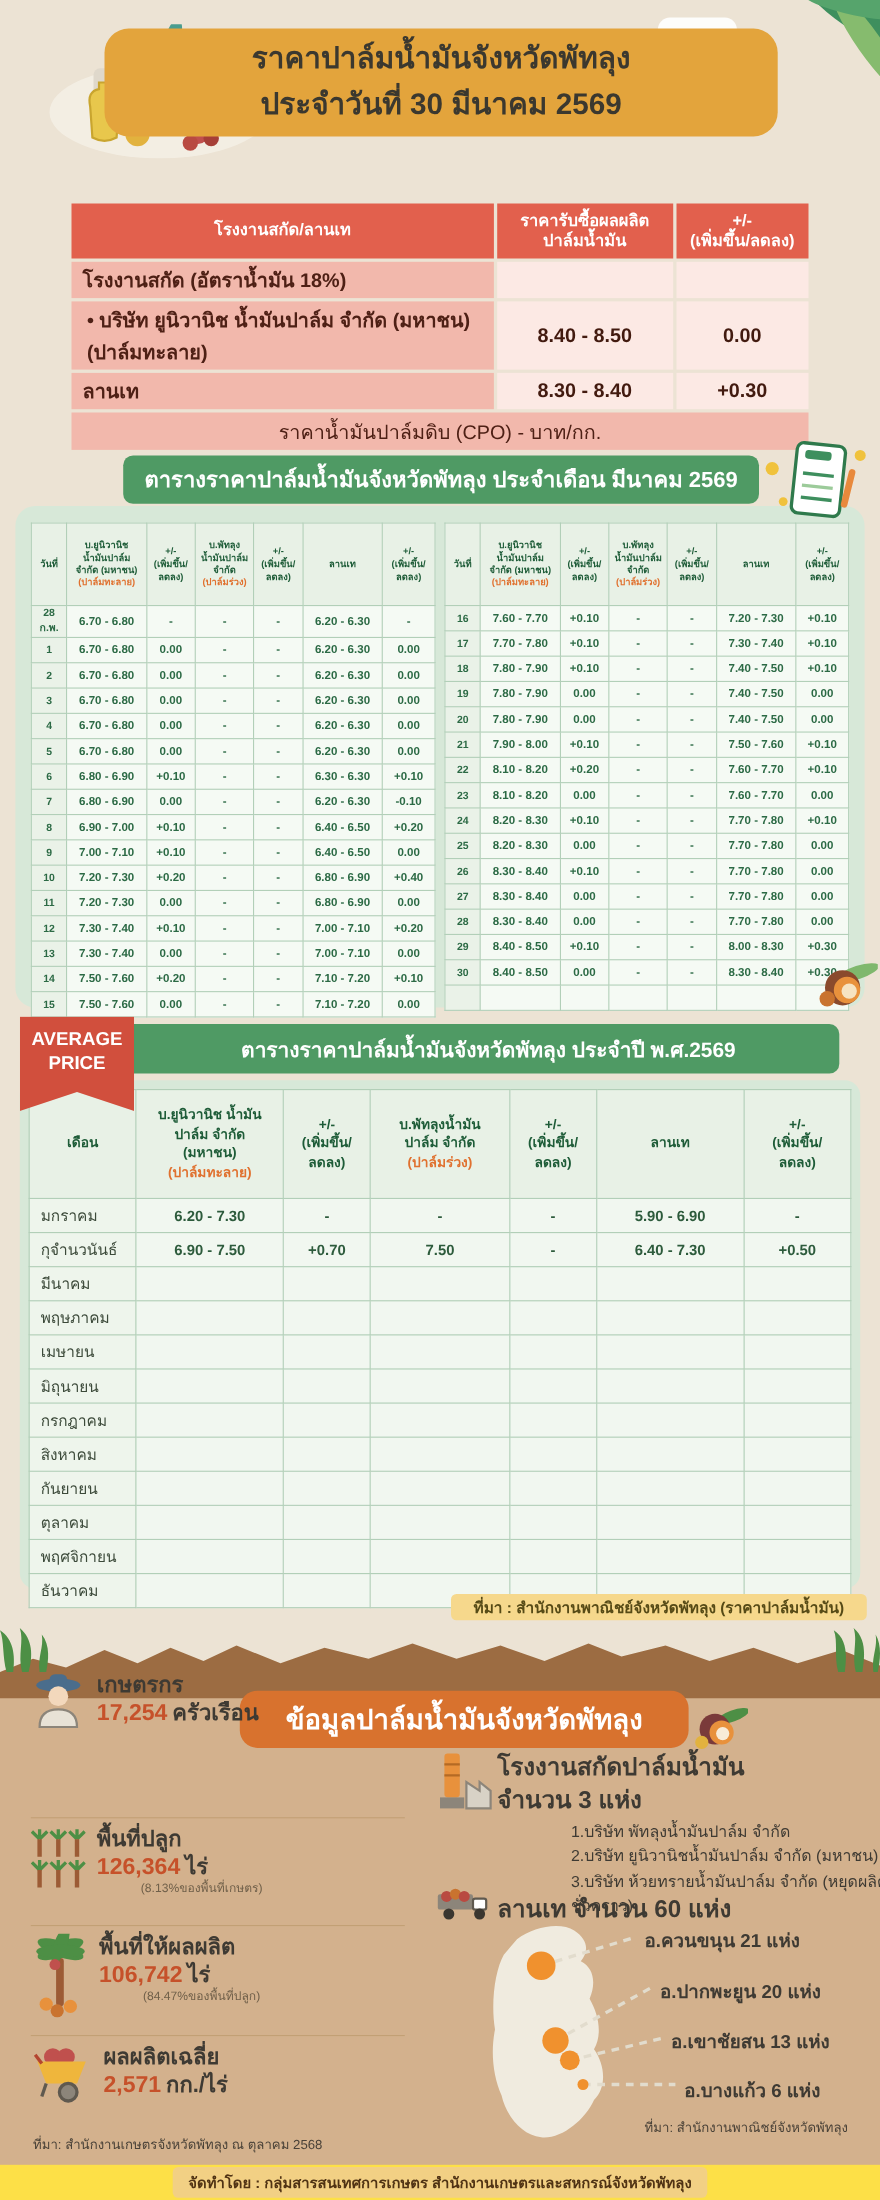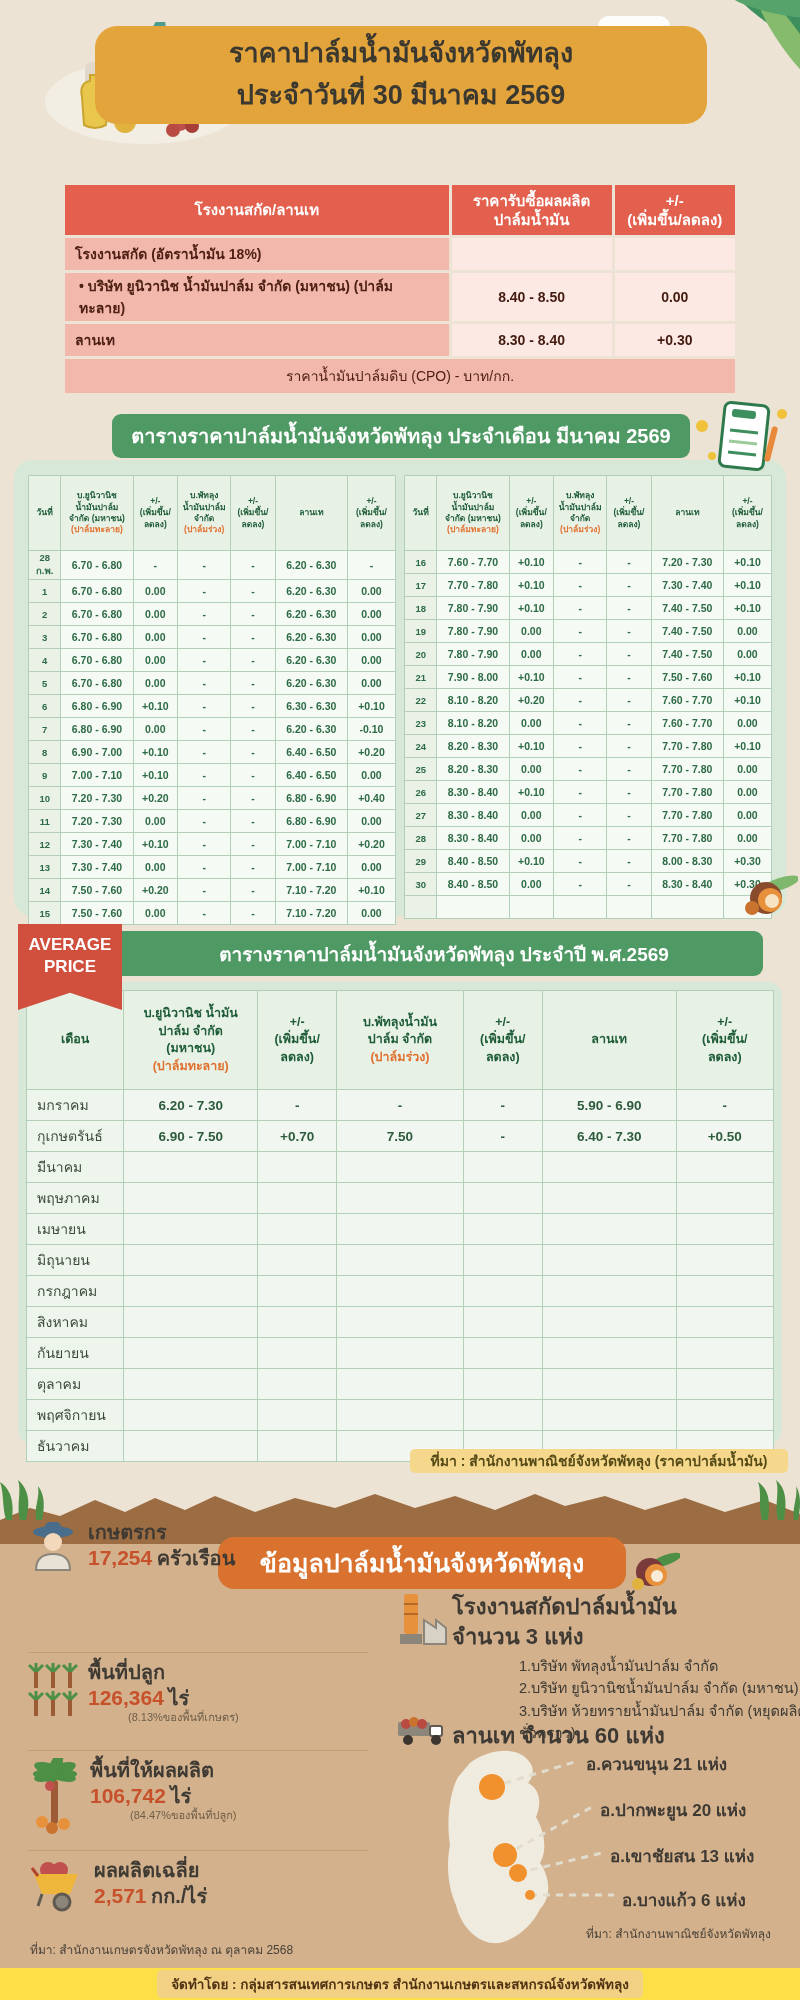--- a/index.html
+++ b/index.html
@@ -13,21 +13,21 @@
   .title-box{position:absolute;left:95px;top:26px;width:612px;height:98px;background:#e3a43c;
     border-radius:22px;display:flex;flex-direction:column;justify-content:center;text-align:center;
     font-weight:bold;font-size:27px;color:#3b382f;line-height:1.55;z-index:3;}
 
   
   .daily{position:absolute;left:62px;top:182px;width:676px;border-spacing:3px;table-layout:fixed;}
   .daily th{background:#e2604d;color:#fff;font-size:15px;font-weight:bold;height:48px;line-height:1.3;vertical-align:middle;}
   .daily th:nth-child(1){width:58%;}
   .daily th:nth-child(2){width:24%;}
   .daily th:nth-child(3){width:18%;}
-  .daily td{height:28px;font-weight:bold;font-size:14px;vertical-align:middle;}
+  .daily td{height:28px;font-weight:bold;font-size:18px;vertical-align:middle;}
   .daily .name{background:#f2b8ac;text-align:left;padding:2px 10px;color:#4e2015;}
   .daily .name.bullet{padding-left:14px;}
   .daily .bullet::before{content:"•  ";}
   .daily .val{background:#fce9e4;text-align:center;color:#421a0f;}
   .daily .noterow td{background:#f2b8ac;text-align:center;color:#4e2015;height:32px;font-weight:normal;}
 
   
   .band{position:absolute;background:#4f9a64;color:#fff;font-weight:bold;display:flex;align-items:center;
         justify-content:center;border-radius:9px;z-index:2;}
   .band1{left:112px;top:414px;width:578px;height:44px;font-size:20px;}
@@ -548,21 +548,21 @@
       <tr>
             <td>มกราคม</td>
             <td>6.20 - 7.30</td>
             <td>-</td>
             <td>-</td>
             <td>-</td>
             <td>5.90 - 6.90</td>
             <td>-</td>
           </tr>
           <tr>
-            <td>กุเกษตรันธ์</td>
+            <td>กุจำนวนันธ์</td>
             <td>6.90 - 7.50</td>
             <td>+0.70</td>
             <td>7.50</td>
             <td>-</td>
             <td>6.40 - 7.30</td>
             <td>+0.50</td>
           </tr>
           <tr>
             <td>มีนาคม</td>
             <td></td>

